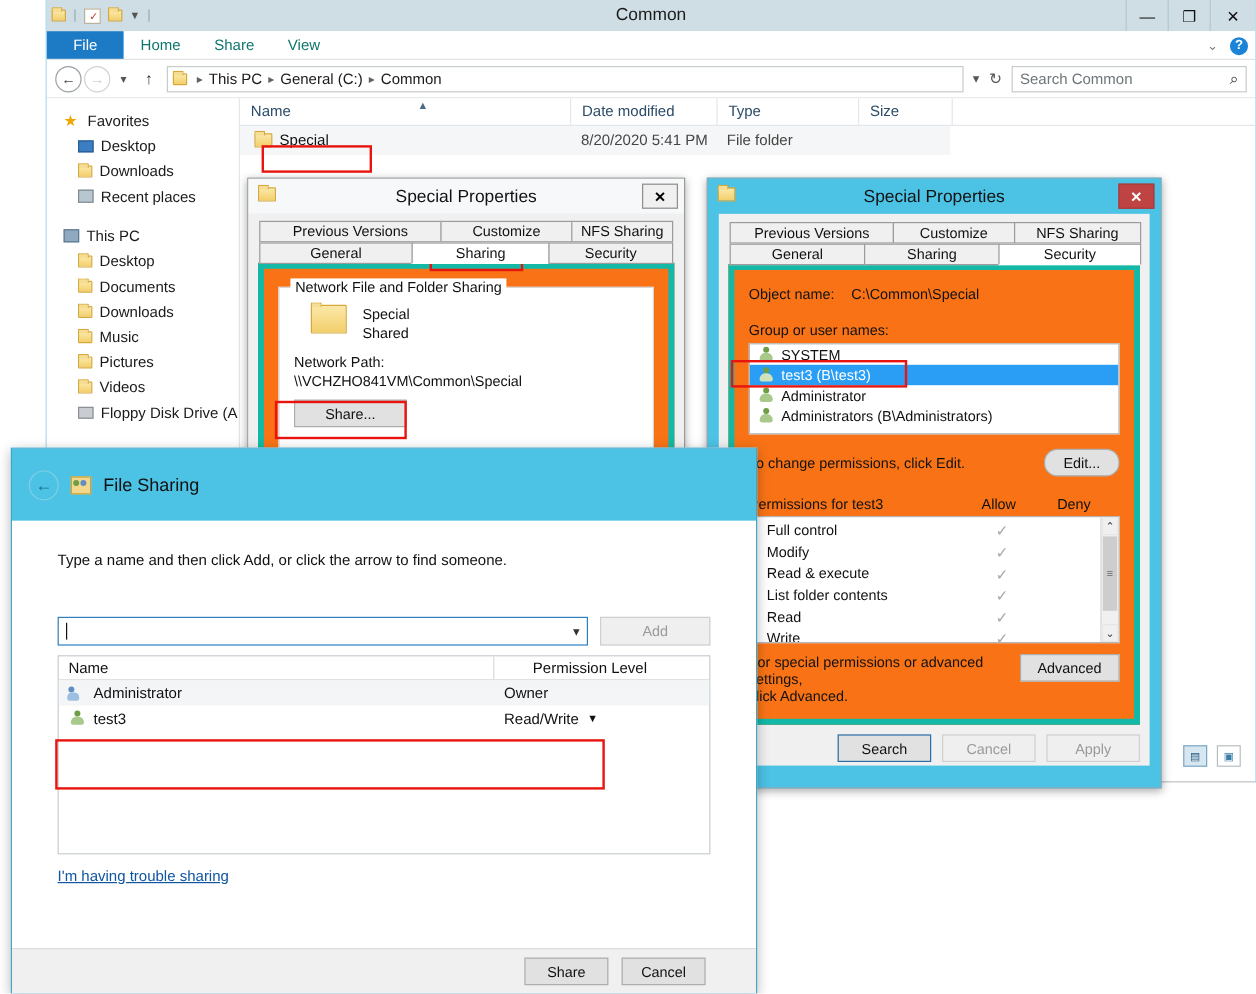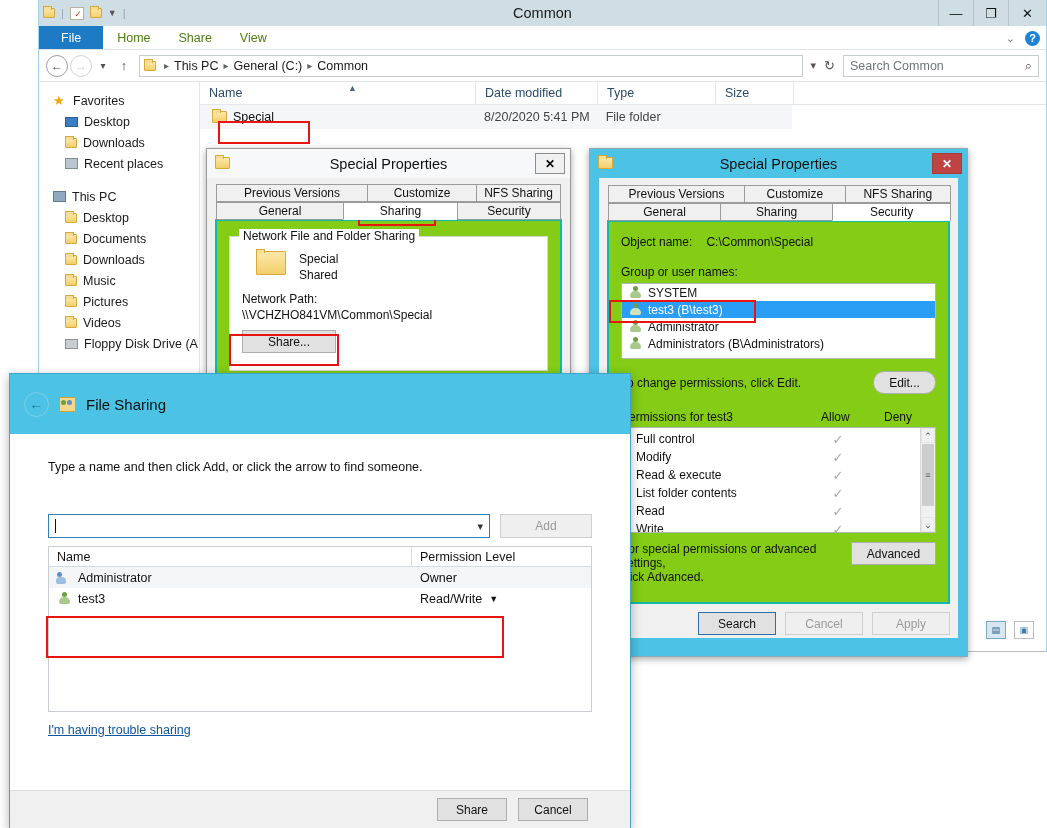--- a/index.html
+++ b/index.html
@@ -36,21 +36,21 @@
     border-left: 1px solid #b3c6cf;
   }
   .win-btn:last-child { width:38px; }
 
   
   .exp-ribbon {
     height: 24px; background:#ffffff; border-bottom:1px solid #dfe3e6;
     display:flex; align-items:stretch; position:relative;
   }
   .rb-tab {
-    padding: 0 14px; display:flex; align-items:center; font-size:12.5px; color:#4d7c0f;
+    padding: 0 14px; display:flex; align-items:center; font-size:12.5px; color:#0f766e;
   }
   .rb-tab.file { background:#1c7bc4; color:#ffffff; padding: 0 22px; }
   .rb-right { position:absolute; right:6px; top:0; height:24px; display:flex; align-items:center; gap:10px; }
   .chev { color:#7a7a7a; font-size:11px; }
   .help-icon {
     width:15px; height:15px; border-radius:50%; background:#1c84d6; color:#fff;
     font-size:11px; display:flex; align-items:center; justify-content:center; font-weight:bold;
   }
 
   
@@ -127,21 +127,21 @@
            display:flex;align-items:center;justify-content:center; font-size:12px; font-weight:bold; }
   .dlg-inner { background:#f0f0f0; }
 
   
   .tabrow { display:flex; padding-left:1px; }
   .tab {
     border:1px solid #9b9b9b; background:#f0f0f0; font-size:12px; color:#111;
     display:flex; align-items:center; justify-content:center; height:18px; margin-right:-1px;
   }
   .tab.active { background:#ffffff; border-bottom-color:#ffffff; }
-  .tabpage { background:#84cc16; border:2px solid #14b8a6; }
+  .tabpage { background:#f97316; border:5px solid #14b8a6; }
 
   .grp {
     border:1px solid #d6d6d6; margin:0; position:relative; background:#fff;
   }
   .grp-legend { position:absolute; top:-8px; left:9px; background:#fff; padding:0 4px; font-size:12px; color:#111; }
 
   .btn {
     border:1px solid #adadad; background:#e1e1e1; font-size:12px; color:#111;
     display:flex; align-items:center; justify-content:center; height:23px;
   }
@@ -174,21 +174,21 @@
   .fs-h1 { color:#2a4f8a; font-size:16.5px; padding-top:26px; }
   .fs-p { font-size:12.5px; color:#111; padding-top:26px; }
   .fs-inputrow { display:flex; gap:10px; padding-top:40px; }
   .fs-input { flex:1; height:24px; border:1px solid #2f7fbf; background:#fff; display:flex; align-items:center;
               justify-content:space-between; padding:0 6px; font-size:12.5px; }
   .caret { width:1px; height:14px; background:#111; }
   .fs-add { width:92px; }
   .fs-table { margin-top:8px; border:1px solid #c7cdd1; height:166px; background:#fff; }
   .fs-th { display:flex; height:20px; border-bottom:1px solid #d6dbdf; font-size:12.5px; color:#111; }
   .fs-th .c1 { width:363px; padding-left:8px; border-right:1px solid #d6dbdf; display:flex;align-items:center;}
-  .fs-th .c2 { flex:1; padding-left:8px; display:flex;align-items:center;}
+  .fs-th .c2 { flex:1; padding-left:8px; display:flex;align-items:center;margin-left:24px;}
   .fs-tr { display:flex; height:21px; align-items:center; font-size:12.5px; color:#111; }
   .fs-tr.alt { background:#f4f5f6; }
   .fs-tr .c1 { width:363px; padding-left:8px; display:flex; align-items:center; gap:6px;}
   .fs-tr .c2 { flex:1; padding-left:8px; display:flex; align-items:center; gap:7px;}
   .fs-link { color:#1055a0; font-size:12.5px; text-decoration:underline; margin-top:11px; display:inline-block; }
   .fs-foot { height:38px; background:#f0f0f0; border-top:1px solid #dcdcdc; display:flex;
              align-items:center; justify-content:flex-end; gap:11px; padding-right:42px; }
   .fs-foot .btn { width:70px; height:23px; }
 
   

